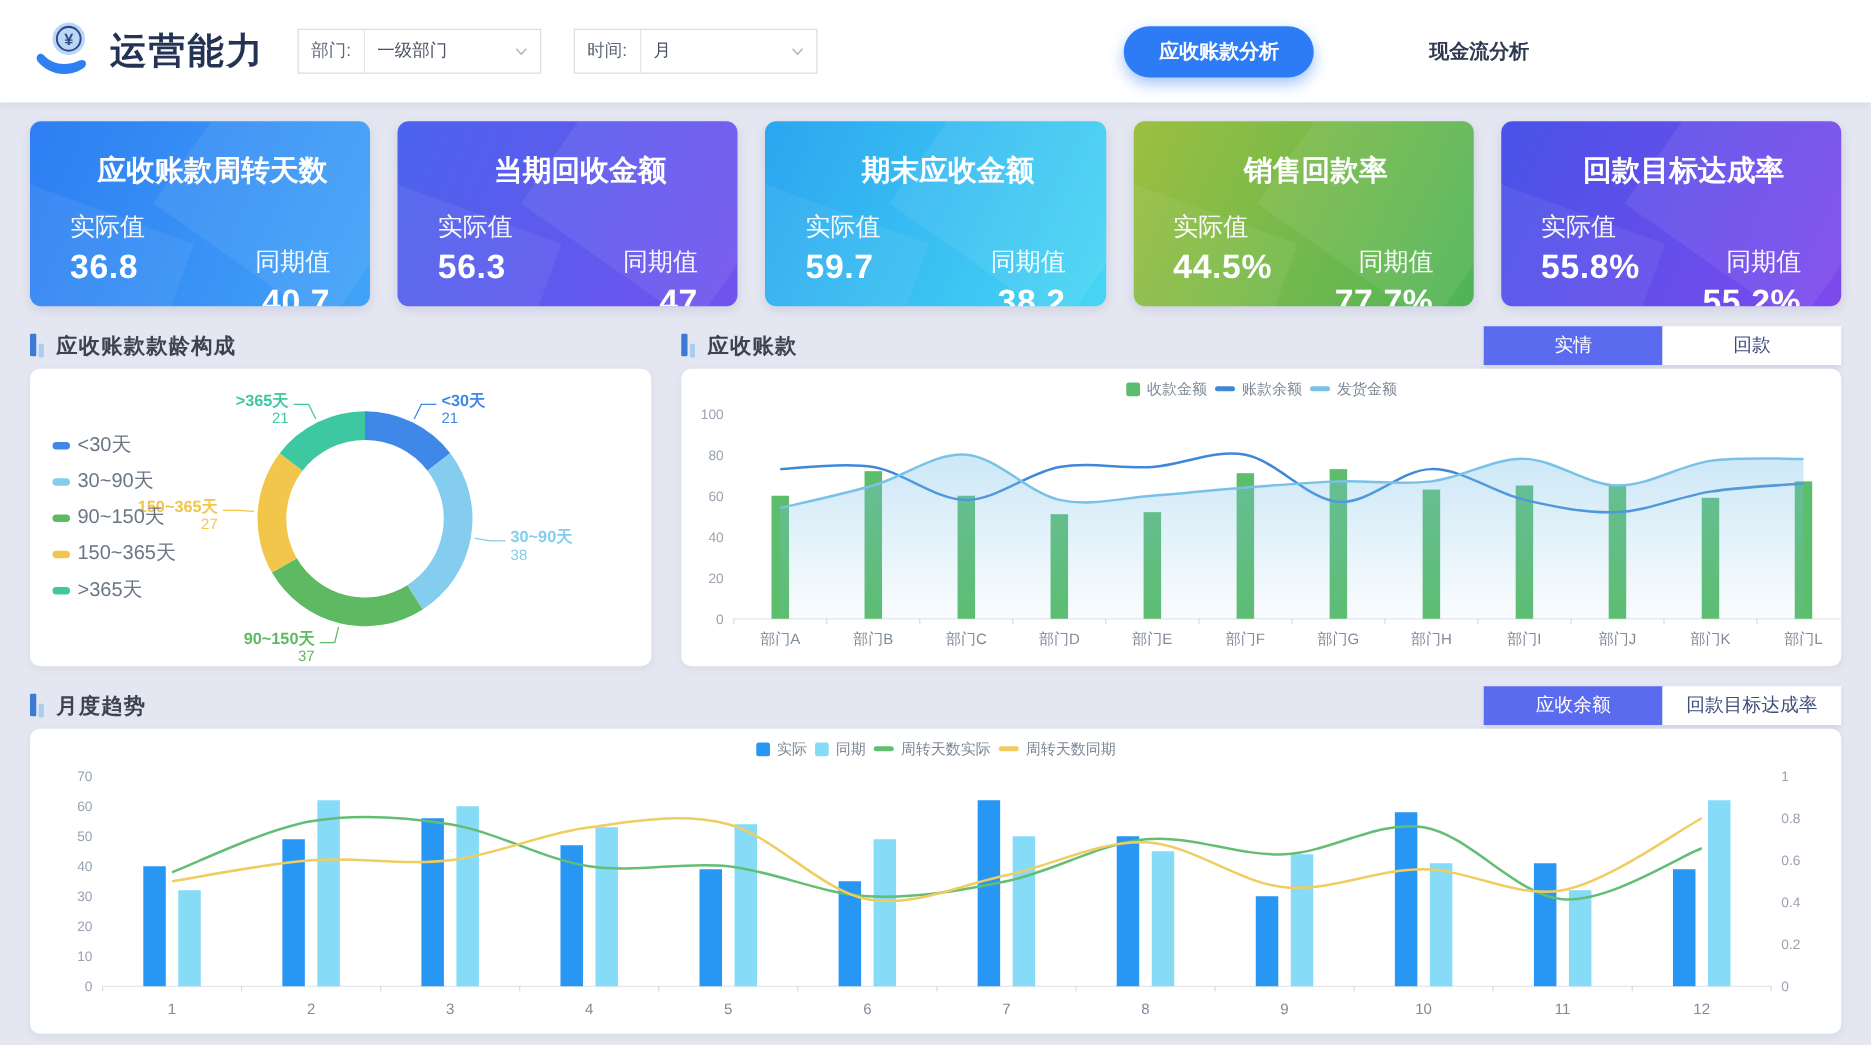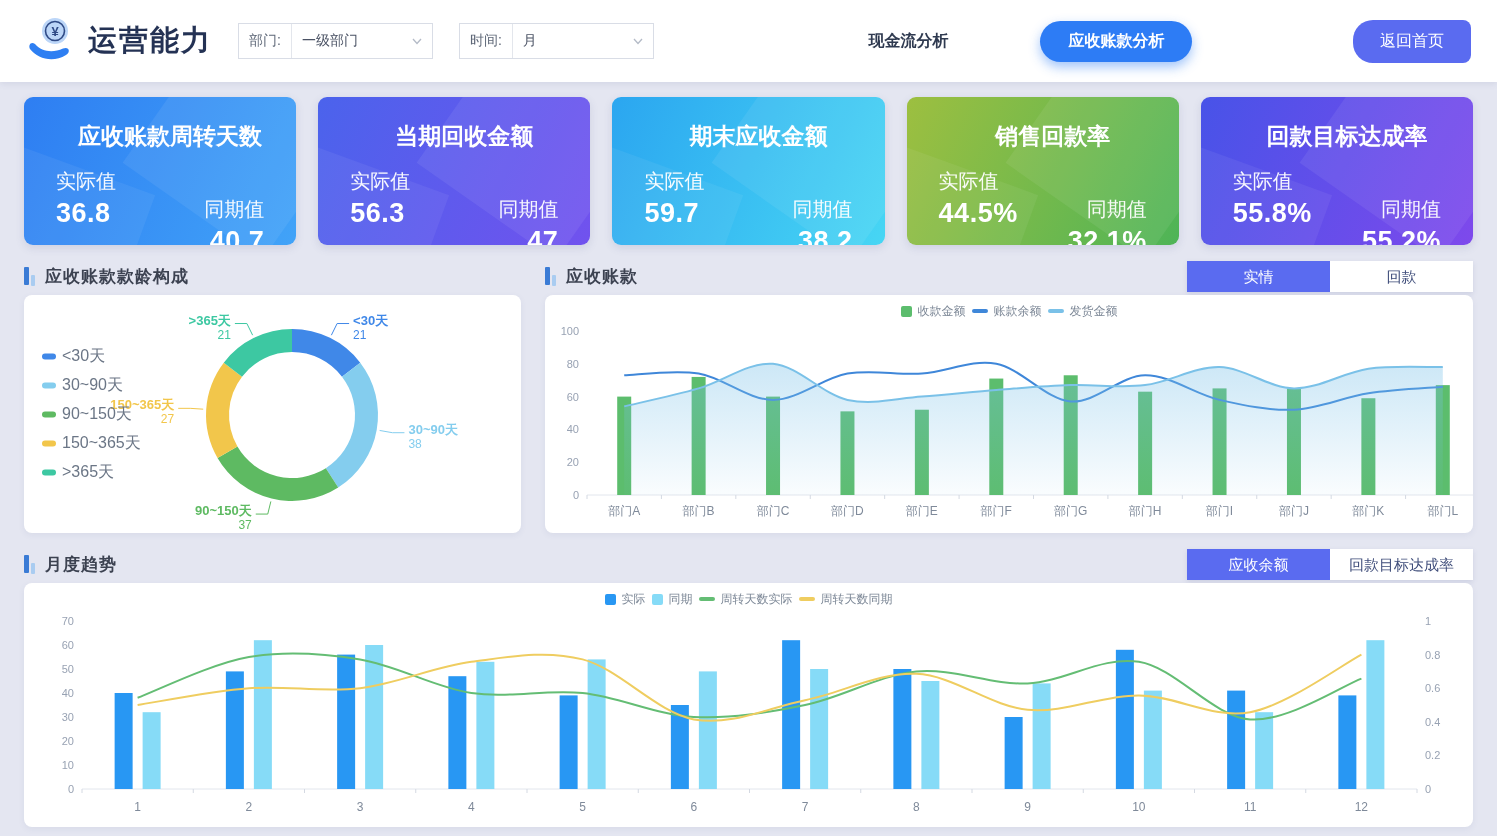--- a/index.html
+++ b/index.html
@@ -88,25 +88,24 @@
   </div>
   <div class="filter">
     <span class="flabel">时间:</span>
     <span class="fvalue">月</span>
     <svg class="chev" width="14" height="14" viewBox="0 0 14 14">
       <polyline points="3,5 7,9.5 11,5" fill="none" stroke="#b4bbc7" stroke-width="1.3"></polyline>
     </svg>
   </div>
 
   <div class="nav-zone">
+    <button class="pill-tab active">应收账款分析</button>
     <button class="pill-tab">现金流分析</button>
-    <button class="pill-tab active">应收账款分析</button>
-  </div>
-
-  <button class="back-btn">返回首页</button>
+  </div>
+
 </div>
 
 <div class="kpi-row">
   <div class="kpi-card" style="background: linear-gradient(115deg, rgb(46, 126, 242), rgb(65, 163, 248));">
     <div class="kpi-title">应收账款周转天数</div>
     <div class="kpi-cols">
       <div class="kpi-col">
           <span class="kpi-label">实际值</span>
           <span class="kpi-value">36.8</span>
         </div>
@@ -144,21 +143,21 @@
   </div>
   <div class="kpi-card" style="background: linear-gradient(115deg, rgb(157, 191, 64), rgb(78, 180, 87));">
     <div class="kpi-title">销售回款率</div>
     <div class="kpi-cols">
       <div class="kpi-col">
           <span class="kpi-label">实际值</span>
           <span class="kpi-value">44.5%</span>
         </div>
       <div class="kpi-col right">
           <span class="kpi-label">同期值</span>
-          <span class="kpi-value">32.1%</span>
+          <span class="kpi-value">77.7%</span>
         </div>
     </div>
   </div>
   <div class="kpi-card" style="background: linear-gradient(115deg, rgb(72, 83, 232), rgb(126, 73, 236));">
     <div class="kpi-title">回款目标达成率</div>
     <div class="kpi-cols">
       <div class="kpi-col">
           <span class="kpi-label">实际值</span>
           <span class="kpi-value">55.8%</span>
         </div>

